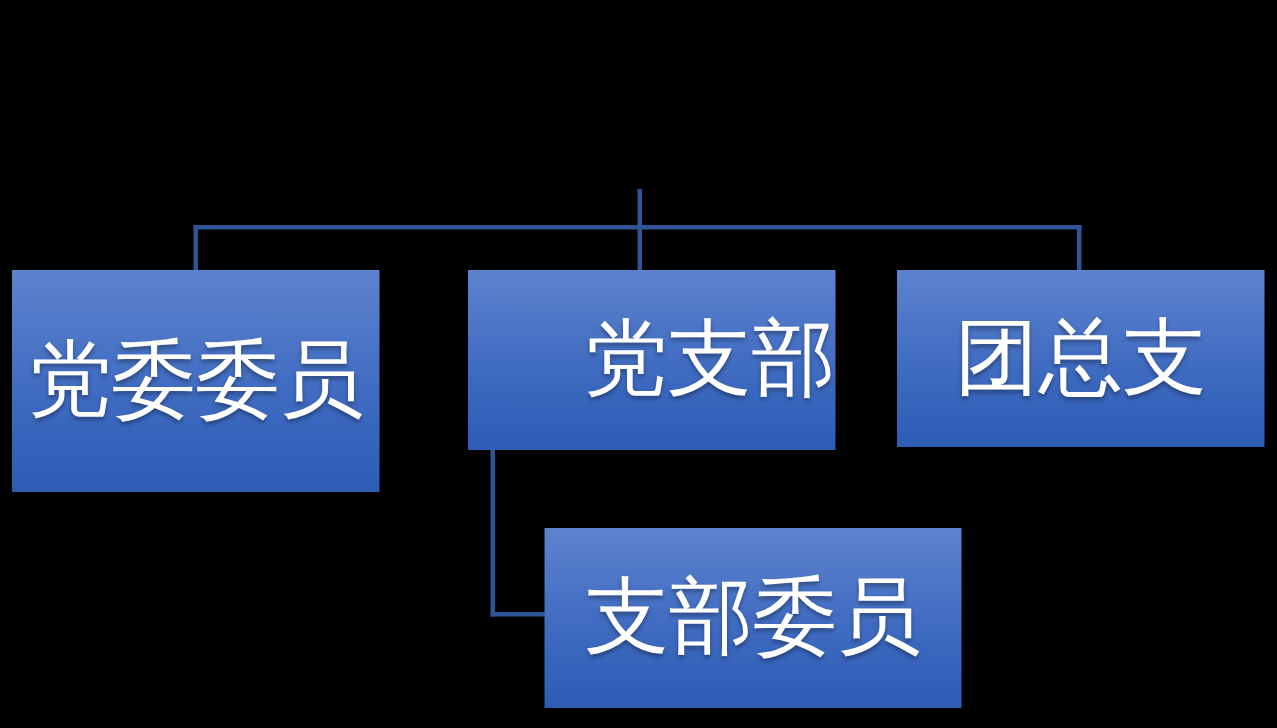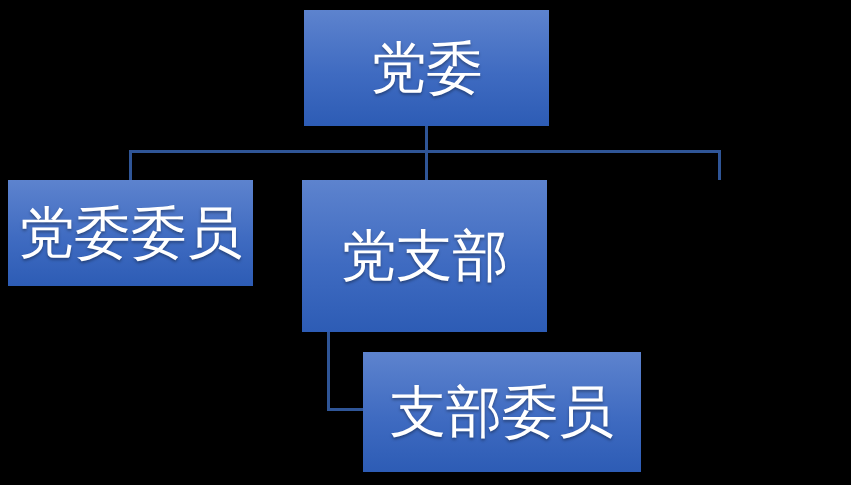--- a/index.html
+++ b/index.html
@@ -30,22 +30,22 @@
     white-space: nowrap;
     text-shadow: 0 2px 3px rgba(0,0,0,0.35);
     cursor: default;
   }
   .connector {
     position: absolute;
     background: var(--connector, #2f5597);
   }
   
   .n-top   { left: 304px; top: 10px;  width: 245px; height: 116px; }
-  .n-left  { left: 8px;   top: 180px; width: 245px; height: 106px; }
-  .n-mid   { left: 302px; top: 180px; width: 245px; height: 152px; }
+  .n-left  { left: 8px;   top: 180px; width: 245px; height: 148px; }
+  .n-mid   { left: 312px; top: 180px; width: 245px; height: 120px; justify-content: flex-end; }
   .n-right { left: 598px; top: 180px; width: 245px; height: 118px; }
   .n-bot   { left: 363px; top: 352px; width: 278px; height: 120px; }
   
   .c-stem-top   { left: 425px; top: 126px; width: 3px;   height: 26px; }
   .c-bus        { left: 129px; top: 150px; width: 592px; height: 3px;  }
   .c-drop-left  { left: 129px; top: 150px; width: 3px;   height: 30px; }
   .c-drop-mid   { left: 425px; top: 150px; width: 3px;   height: 30px; }
   .c-drop-right { left: 718px; top: 150px; width: 3px;   height: 30px; }
   .c-stem-bot   { left: 327px; top: 298px; width: 3px;   height: 113px; }
   .c-elbow-bot  { left: 327px; top: 408px; width: 38px;  height: 3px;  }
@@ -56,30 +56,30 @@
 <div class="stage">
 
   <div class="connector c-stem-top"></div>
   <div class="connector c-bus"></div>
   <div class="connector c-drop-left"></div>
   <div class="connector c-drop-mid"></div>
   <div class="connector c-drop-right"></div>
   <div class="connector c-stem-bot"></div>
   <div class="connector c-elbow-bot"></div>
 
-  <div class="node n-top">
-    <span>党委</span>
-  </div>
 
   <div class="node n-left">
     <span>党委委员</span>
   </div>
 
   <div class="node n-mid">
     <span>党支部</span>
   </div>
 
+  <div class="node n-right">
+    <span>团总支</span>
+  </div>
 
   <div class="node n-bot">
     <span>支部委员</span>
   </div>
 
 </div>
 
 </body></html>

